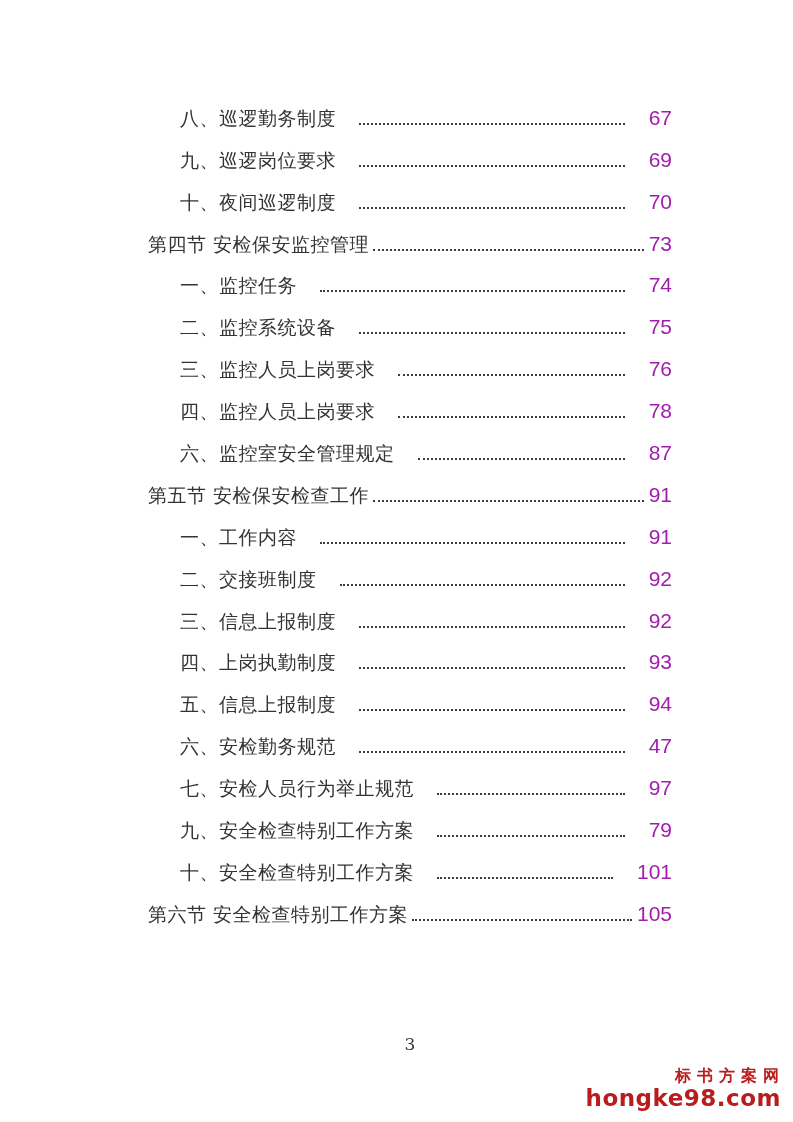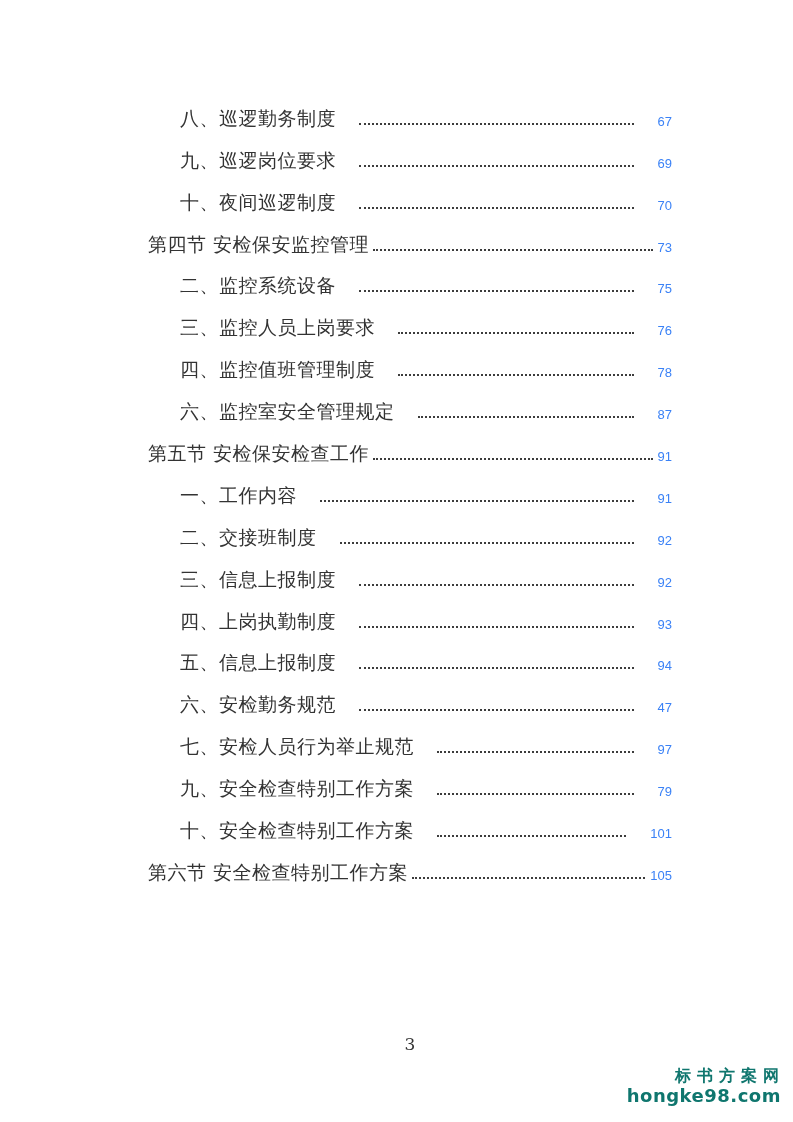--- a/index.html
+++ b/index.html
@@ -42,52 +42,52 @@
   }
   .toc-leader {
     flex: 1 1 auto;
     min-width: 12px;
     border-bottom: 2px dotted #3c3c3c;
     margin: 0 3px 3px 4px;
   }
   .toc-page {
     white-space: nowrap;
     font-family: "Liberation Sans", "DejaVu Sans", sans-serif;
-    font-size: 13px;
+    font-size: 21px;
     line-height: 1;
-    color: #3b82f6;
+    color: #a21caf;
     margin-left: 2px;
   }
   .page-number {
     position: absolute;
     left: 148px;
     right: 121px;
     top: 1034px;
     text-align: center;
     font-size: 17px;
     color: #333333;
   }
   .watermark {
     position: absolute;
     right: 12px;
     top: 1068px;
     text-align: right;
-    color: #0f766e;
+    color: #b91c1c;
     font-family: "DejaVu Sans", "Liberation Sans", sans-serif;
     line-height: 1;
   }
   .wm-name {
     font-size: 16px;
     font-weight: bold;
     letter-spacing: 6px;
     margin-right: -4px; 
     margin-bottom: 3px;
   }
   .wm-url {
-    font-size: 18px;
+    font-size: 23px;
     font-weight: bold;
     letter-spacing: 0.5px;
   }
 </style>
 </head>
 <body>
 
 <div class="page">
 
   <div class="toc" id="toc-container">
@@ -105,31 +105,36 @@
     <span class="toc-label">十、夜间巡逻制度</span>
     <span class="toc-leader"></span>
     <span class="toc-page">70</span>
   </div>
       <div class="toc-row level-1">
     <span class="toc-label">第四节 安检保安监控管理</span>
     <span class="toc-leader"></span>
     <span class="toc-page">73</span>
   </div>
       <div class="toc-row level-2">
+    <span class="toc-label">一、监控任务</span>
+    <span class="toc-leader"></span>
+    <span class="toc-page">74</span>
+  </div>
+      <div class="toc-row level-2">
     <span class="toc-label">二、监控系统设备</span>
     <span class="toc-leader"></span>
     <span class="toc-page">75</span>
   </div>
       <div class="toc-row level-2">
     <span class="toc-label">三、监控人员上岗要求</span>
     <span class="toc-leader"></span>
     <span class="toc-page">76</span>
   </div>
       <div class="toc-row level-2">
-    <span class="toc-label">四、监控值班管理制度</span>
+    <span class="toc-label">四、监控人员上岗要求</span>
     <span class="toc-leader"></span>
     <span class="toc-page">78</span>
   </div>
       <div class="toc-row level-2">
     <span class="toc-label">六、监控室安全管理规定</span>
     <span class="toc-leader"></span>
     <span class="toc-page">87</span>
   </div>
       <div class="toc-row level-1">
     <span class="toc-label">第五节 安检保安检查工作</span>

